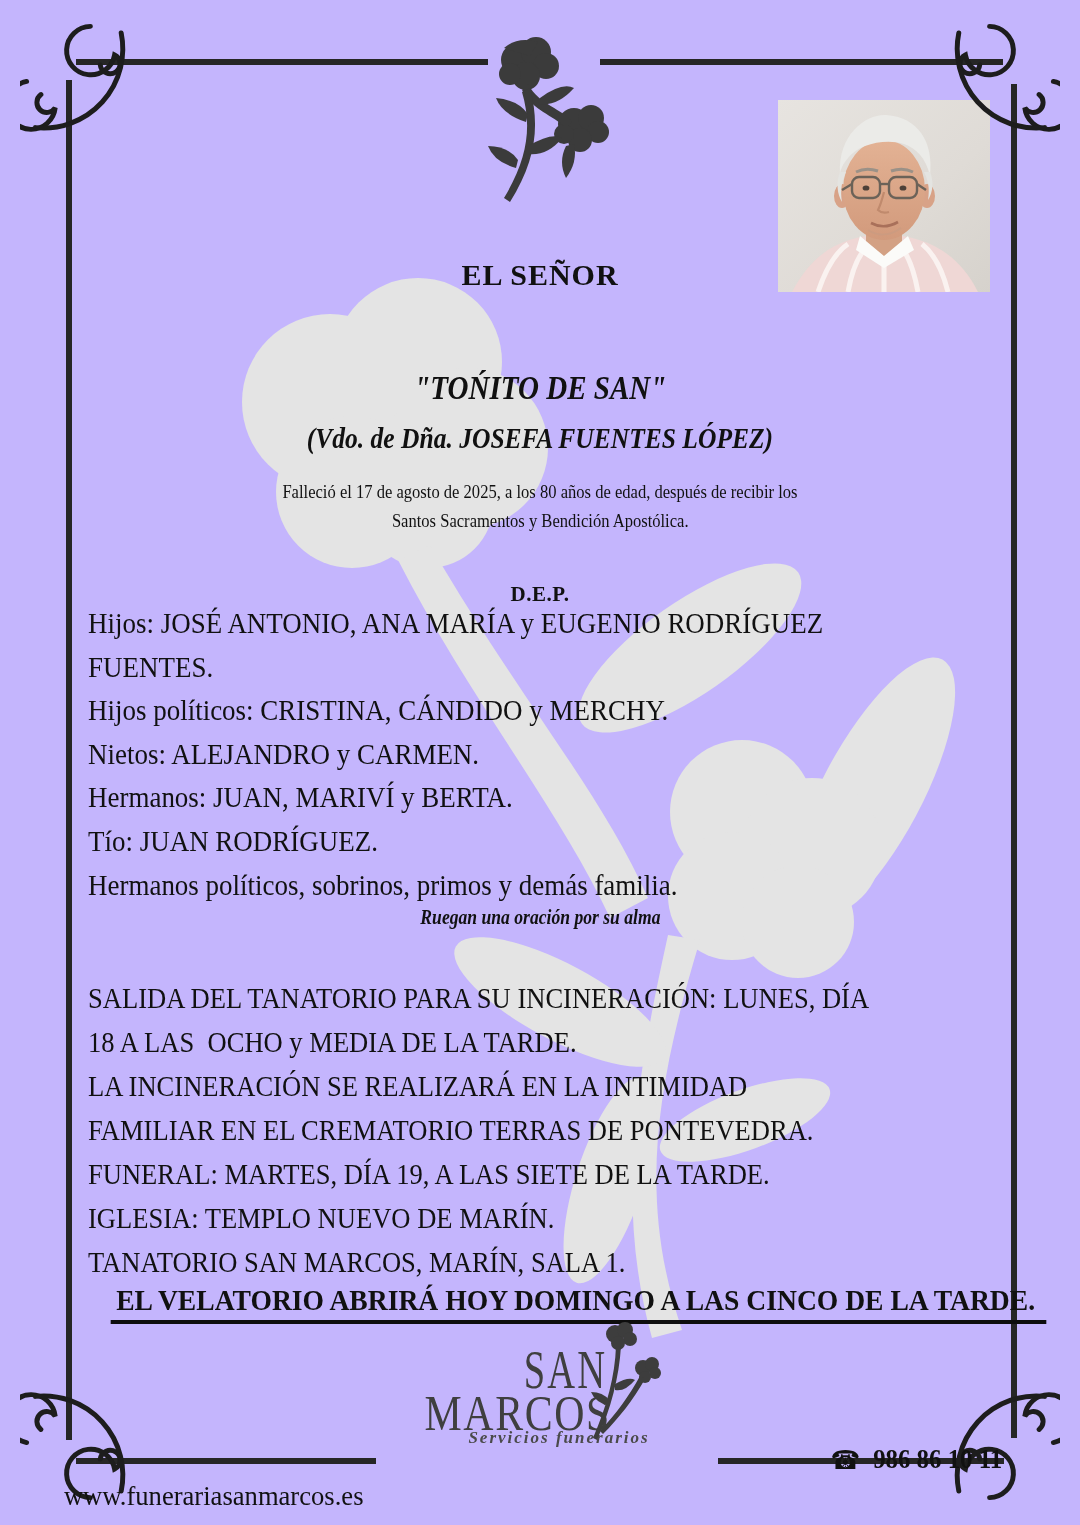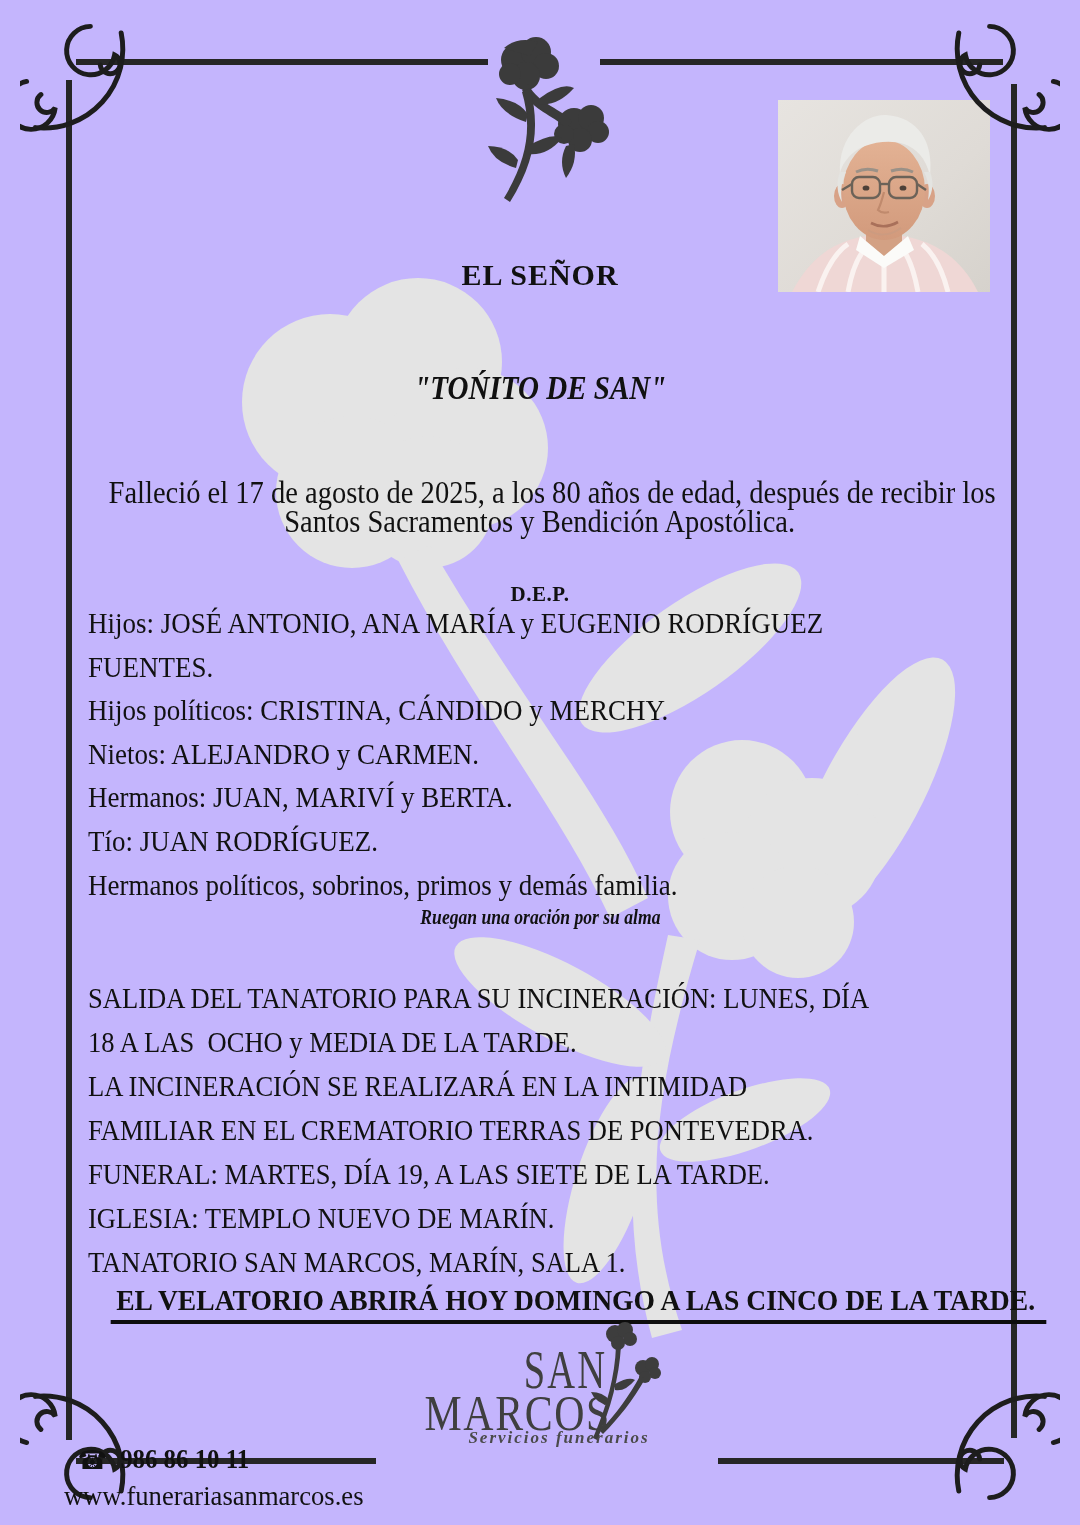--- a/index.html
+++ b/index.html
@@ -15,40 +15,40 @@
   .txt{position:absolute;z-index:3;}
   .center{left:70px;width:940px;text-align:center;}
   .sq{display:inline-block;white-space:nowrap;}
   .el-senor{top:258px;font-size:30px;font-weight:bold;letter-spacing:1px;}
   .name{top:294px;font-size:60px;font-weight:bold;}
   .name .sq{transform:scaleX(.93);}
   .nickname{top:370px;font-size:33px;font-weight:bold;font-style:italic;}
   .nickname .sq{transform:scaleX(.88);}
   .widow{top:422px;font-size:29px;font-weight:bold;font-style:italic;}
   .widow .sq{transform:scaleX(.88);}
-  .death{top:478px;font-size:31px;line-height:29px;}
+  .death{top:478px;font-size:18px;line-height:29px;}
   .death .sq{transform:scaleX(.92);white-space:pre;}
   .dep{top:582px;font-size:21px;font-weight:bold;letter-spacing:.5px;}
   .family{left:88px;top:602px;width:980px;font-size:29px;line-height:43.6px;}
   .family div{transform:scaleX(.93);transform-origin:left center;white-space:pre;}
   .prayer{top:906px;font-size:20px;font-weight:bold;font-style:italic;}
   .prayer .sq{transform:scaleX(.88);}
   .funeral{left:88px;top:976px;width:1000px;font-size:30px;line-height:44px;}
   .funeral div{transform:scaleX(.885);transform-origin:left center;white-space:pre;}
   .wake{top:1283px;font-size:30px;font-weight:bold;}
   .wake .sq{transform:scaleX(.92);border-bottom:4px solid #0d0d0d;padding:0 12px 3px 6px;}
   .place-date{left:95px;top:1360px;font-size:24px;font-weight:bold;}
   .place-date .sq{transform:scaleX(.86);transform-origin:left center;}
   .logo-san{left:406px;top:1338px;width:320px;text-align:center;font-size:55px;color:#3f3f3f;letter-spacing:3px;}
   .logo-san .sq{transform:scaleX(.7);}
   .logo-marcos{left:358px;top:1384px;width:320px;text-align:center;font-size:51px;color:#3f3f3f;letter-spacing:2px;}
   .logo-marcos .sq{transform:scaleX(.82);}
   .logo-tagline{left:399px;top:1428px;width:320px;text-align:center;font-size:17px;font-style:italic;
                 letter-spacing:2px;color:#4a4a4a;font-weight:bold;}
-  .phone-line{left:70px;width:940px;top:1444px;text-align:left;font-size:27px;font-weight:bold;}
+  .phone-line{left:70px;width:940px;top:1444px;text-align:right;font-size:27px;font-weight:bold;}
   .phone-line .glyph{font-family:"DejaVu Sans",sans-serif;font-size:26px;vertical-align:-1px;margin-right:14px;}
   .phone-line .sq{transform:scaleX(.92);}
   .web-line{left:56px;width:940px;top:1480px;font-size:28px;text-align:left;}
   .web-line .sq{transform:scaleX(.95);}
 </style>
 </head>
 <body>
 
 <div class="page">
 
@@ -172,20 +172,21 @@
     <ellipse cx="125" cy="88" rx="3.4" ry="2.6" fill="#4d4038"></ellipse>
     <path d="M78,72 q10,-5 22,-1" stroke="#9b9187" stroke-width="3" fill="none"></path>
     <path d="M113,71 q12,-4 22,1" stroke="#9b9187" stroke-width="3" fill="none"></path>
     <path d="M106,92 C104,100 102,106 100,110 q4,4 11,2" stroke="#c08a6d" stroke-width="2.2" fill="none"></path>
     <path d="M93,123 q13,7 27,-1" stroke="#a9705a" stroke-width="2.6" fill="none"></path>
     <path d="M90,130 q16,10 33,-2" stroke="#c99b82" stroke-width="1.6" fill="none" opacity=".7"></path>
   </svg>
 
   <div class="txt center el-senor"><span class="sq">EL SEÑOR</span></div>
   <div class="txt center nickname"><span class="sq">"TOŃITO DE SAN"</span></div>
+  <div class="txt center widow"><span class="sq">(Vdo. de Dña. JOSEFA FUENTES LÓPEZ)</span></div>
   <div class="txt center death">
     <div><span class="sq">Falleció el 17 de agosto de 2025, a los 80 años de edad, después de recibir los</span></div>
     <div><span class="sq">Santos Sacramentos y Bendición Apostólica.</span></div>
   </div>
   <div class="txt center dep"><span class="sq">D.E.P.</span></div>
 
   <div class="txt family">
     <div>Hijos: JOSÉ ANTONIO, ANA MARÍA y EUGENIO RODRÍGUEZ</div>
     <div>FUENTES.</div>
     <div>Hijos políticos: CRISTINA, CÁNDIDO y MERCHY.</div>

